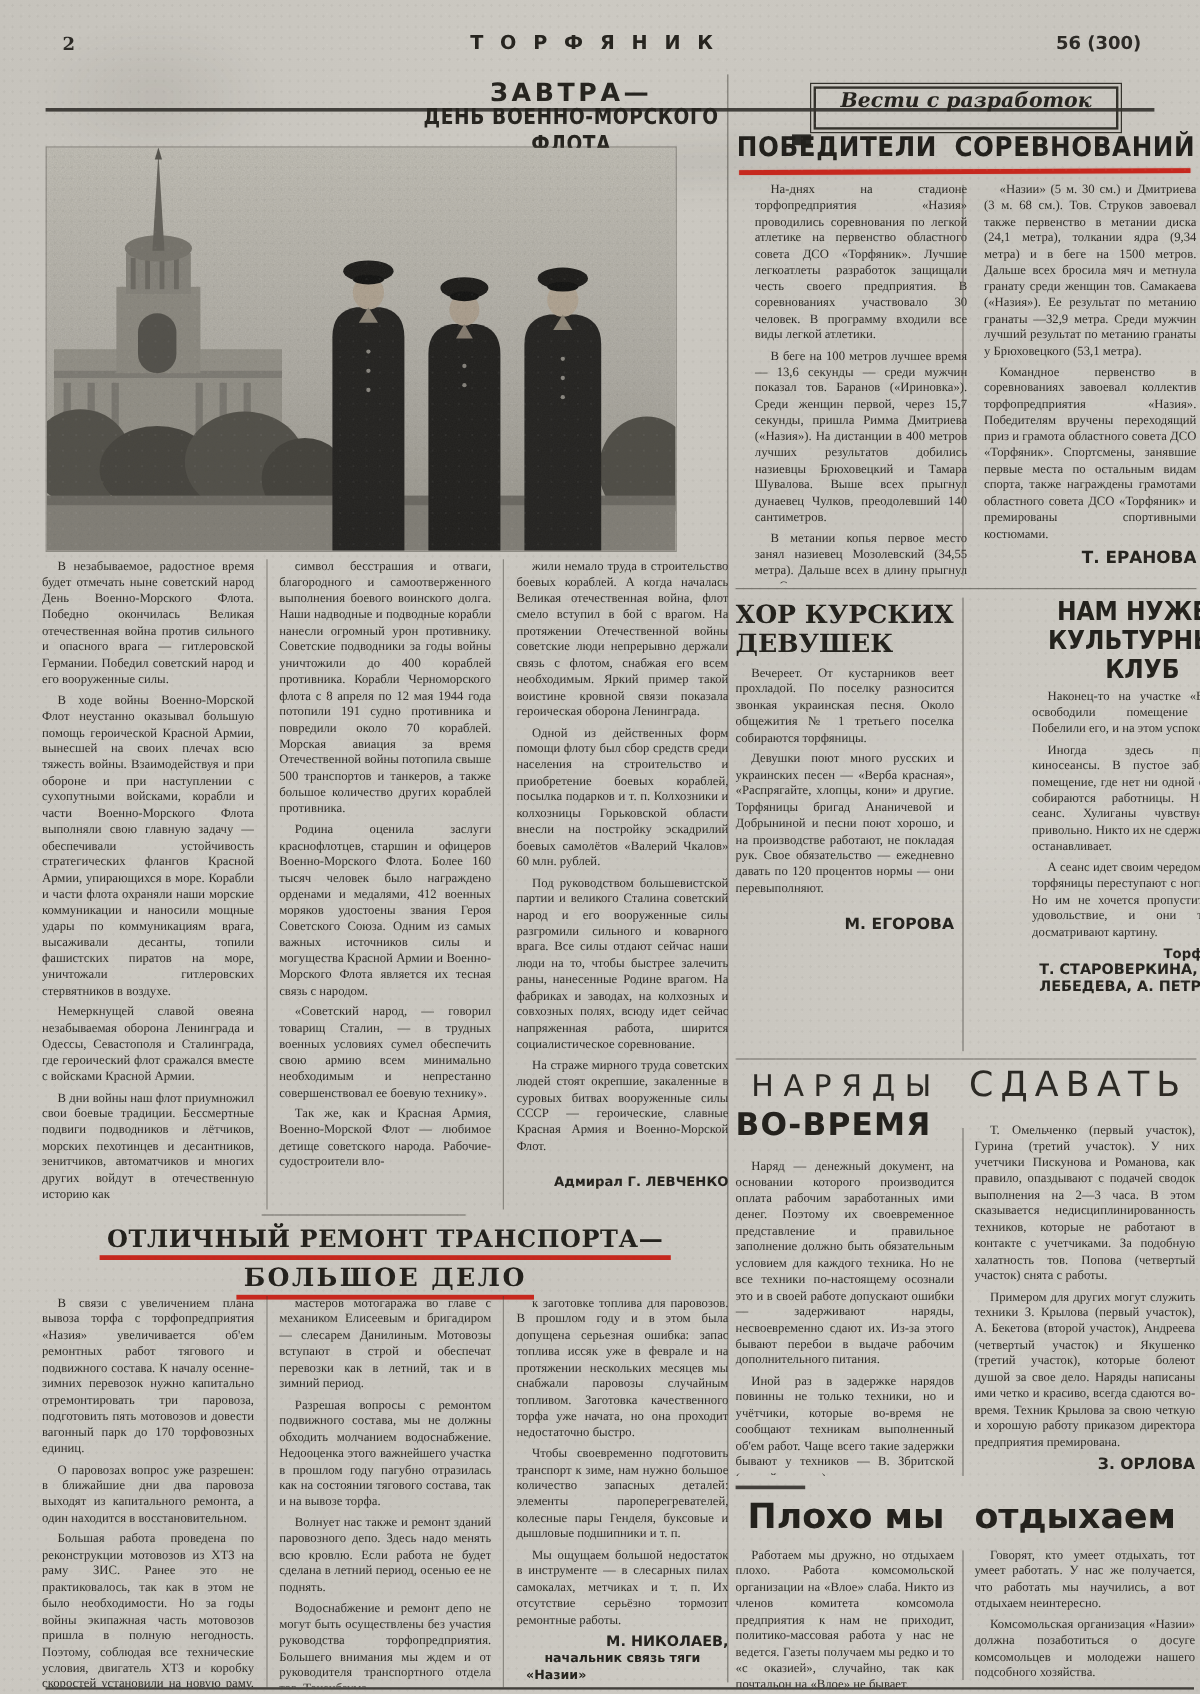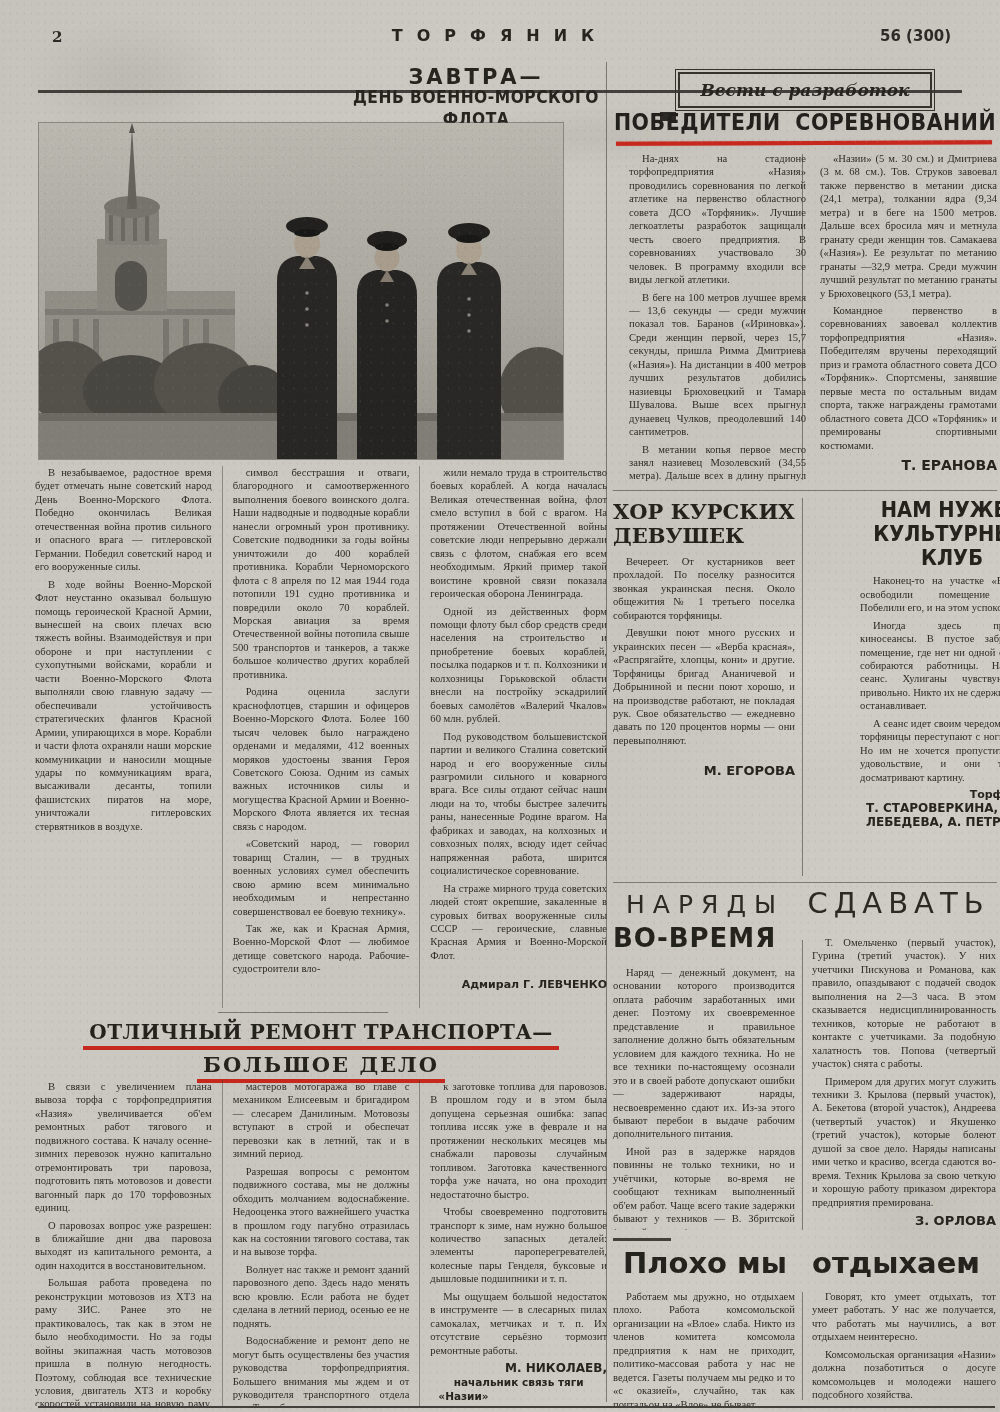--- a/index.html
+++ b/index.html
@@ -16,21 +16,21 @@
   .col-text p{margin:0 0 4px 0;text-indent:13px;}
   .cols{display:flex;gap:10px;}
   .cols .c{flex:1;overflow:hidden;}
   .cols .c + .c{border-left:1px solid rgba(60,58,52,.45);padding-left:10px;}
   
   .hl-navy{font-family:"DejaVu Sans",sans-serif;font-weight:700;text-align:center;
     color:#26241f;line-height:1.25;}
   .hl-navy .l1{font-size:21px;letter-spacing:3px;display:block;}
   .hl-navy .l2{font-size:15.5px;letter-spacing:.5px;display:block;transform:scaleY(1.18);}
   .vesti-box{border:2px solid #34322c;outline:1px solid #34322c;outline-offset:2px;
-    display:flex;align-items:center;justify-content:center;
+    display:flex;align-items:flex-start;justify-content:center;
     font-family:"DejaVu Serif",serif;font-style:italic;font-weight:700;font-size:17px;color:#26241f;}
   .winners-title{font-family:"DejaVu Sans",sans-serif;font-weight:700;font-size:20.5px;
     text-align:center;letter-spacing:.5px;word-spacing:7px;color:#22201c;transform:scaleY(1.1);}
   .serif-head{font-family:"DejaVu Serif",serif;font-weight:700;color:#24221d;line-height:1.12;}
   .sans-head{font-family:"DejaVu Sans",sans-serif;font-weight:700;color:#24221d;line-height:1.1;}
   .wide-head{font-family:"DejaVu Sans",sans-serif;font-weight:500;color:#2b2924;}
   .sig{font-family:"DejaVu Sans",sans-serif;font-weight:700;text-align:right;color:#26241f;}
   .repair-title{font-family:"DejaVu Serif",serif;font-weight:700;text-align:center;color:#24221d;}
   .repair-title .u{border-bottom:4px solid #c6281e;padding:0 6px 2px 6px;display:inline-block;}
   .stain{position:absolute;pointer-events:none;filter:blur(7px);}
@@ -138,20 +138,22 @@
           <circle cx="430" cy="208" r="1.8" fill="#8d8a83"></circle>
       </g>
       <rect width="524" height="336" filter="url(#grainf)" opacity=".45"></rect>
     </svg>
   </div>
 
   <div class="abs cols" style="left:35px;top:466px;width:572px;height:542px;">
     <div class="c col-text">
       <p>В незабываемое, радостное время будет отмечать ныне советский народ День Военно-Морского Флота. Победно окончилась Великая отечественная война против сильного и опасного врага — гитлеровской Германии. Победил советский народ и его вооруженные силы.</p>
       <p>В ходе войны Военно-Морской Флот неустанно оказывал большую помощь героической Красной Армии, вынесшей на своих плечах всю тяжесть войны. Взаимодействуя и при обороне и при наступлении с сухопутными войсками, корабли и части Военно-Морского Флота выполняли свою главную задачу — обеспечивали устойчивость стратегических флангов Красной Армии, упирающихся в море. Корабли и части флота охраняли наши морские коммуникации и наносили мощные удары по коммуникациям врага, высаживали десанты, топили фашистских пиратов на море, уничтожали гитлеровских стервятников в воздухе.</p>
+      <p>Немеркнущей славой овеяна незабываемая оборона Ленинграда и Одессы, Севастополя и Сталинграда, где героический флот сражался вместе с войсками Красной Армии.</p>
+      <p>В дни войны наш флот приумножил свои боевые традиции. Бессмертные подвиги подводников и лётчиков, морских пехотинцев и десантников, зенитчиков, автоматчиков и многих других войдут в отечественную историю как</p>
     </div>
     <div class="c col-text">
       <p>символ бесстрашия и отваги, благородного и самоотверженного выполнения боевого воинского долга. Наши надводные и подводные корабли нанесли огромный урон противнику. Советские подводники за годы войны уничтожили до 400 кораблей противника. Корабли Черноморского флота с 8 апреля по 12 мая 1944 года потопили 191 судно противника и повредили около 70 кораблей. Морская авиация за время Отечественной войны потопила свыше 500 транспортов и танкеров, а также большое количество других кораблей противника.</p>
       <p>Родина оценила заслуги краснофлотцев, старшин и офицеров Военно-Морского Флота. Более 160 тысяч человек было награждено орденами и медалями, 412 военных моряков удостоены звания Героя Советского Союза. Одним из самых важных источников силы и могущества Красной Армии и Военно-Морского Флота является их тесная связь с народом.</p>
       <p>«Советский народ, — говорил товарищ Сталин, — в трудных военных условиях сумел обеспечить свою армию всем минимально необходимым и непрестанно совершенствовал ее боевую технику».</p>
       <p>Так же, как и Красная Армия, Военно-Морской Флот — любимое детище советского народа. Рабочие-судостроители вло-</p>
     </div>
     <div class="c col-text">
       <p>жили немало труда в строительство боевых кораблей. А когда началась Великая отечественная война, флот смело вступил в бой с врагом. На протяжении Отечественной войны советские люди непрерывно держали связь с флотом, снабжая его всем необходимым. Яркий пример такой воистине кровной связи показала героическая оборона Ленинграда.</p>
       <p>Одной из действенных форм помощи флоту был сбор средств среди населения на строительство и приобретение боевых кораблей, посылка подарков и т. п. Колхозники и колхозницы Горьковской области внесли на постройку эскадрилий боевых самолётов «Валерий Чкалов» 60 млн. рублей.</p>

